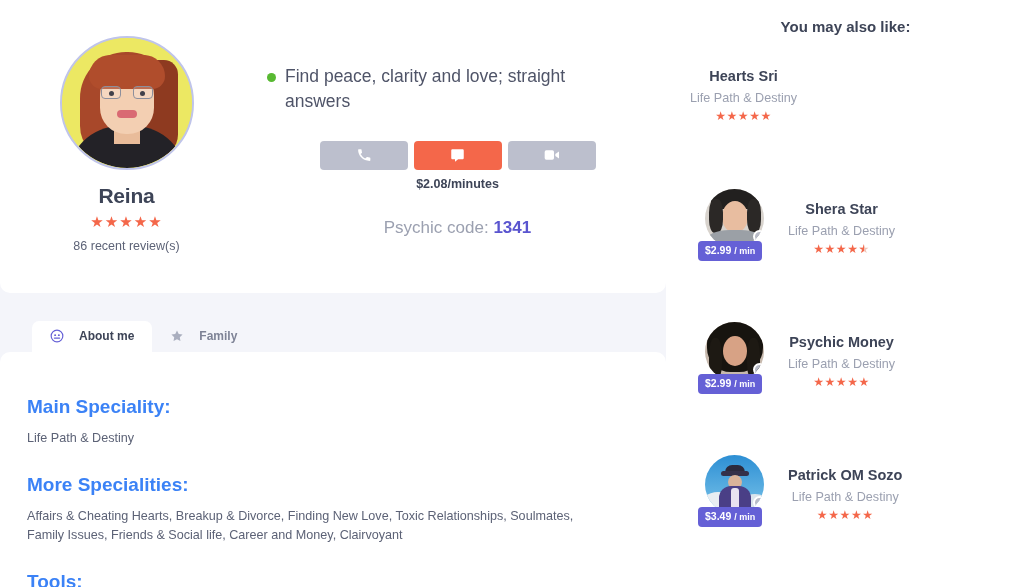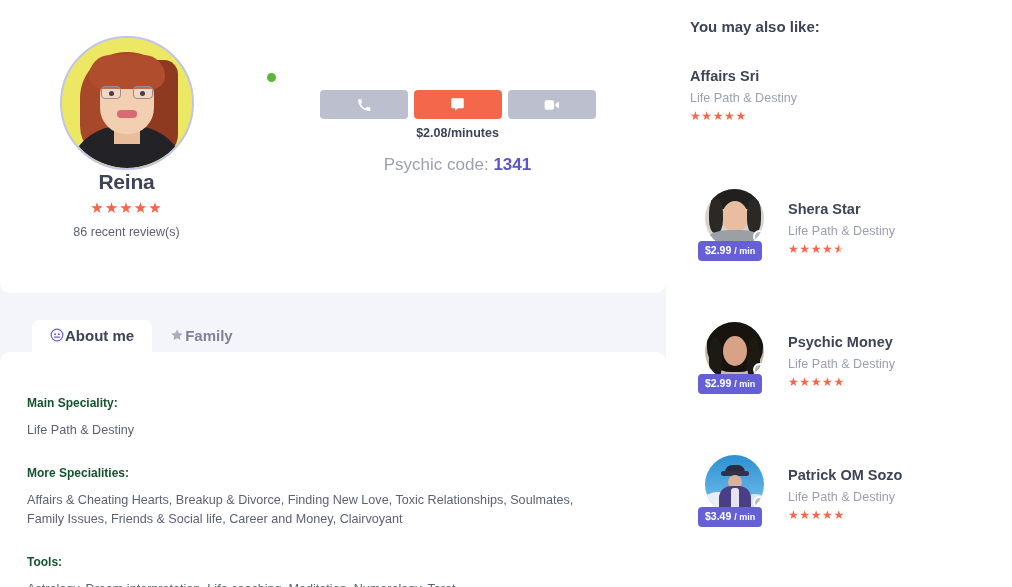--- a/index.html
+++ b/index.html
@@ -103,20 +103,21 @@
   }
   .av-neck {
     position:absolute; left:50%; top:88px; transform:translateX(-50%);
     width:26px; height:18px; background:#e9bc9a;
   }
 
   .profile-name {
     font-size: 21px;
     font-weight: bold;
     color: #3d4457;
+    margin-top: 14px;
     letter-spacing: -0.2px;
   }
   .stars {
     margin-top: 6px;
     font-size: 15px;
     letter-spacing: 1px;
     color: #f4674a;
     line-height: 1;
   }
   .stars .star { color: #f4674a; }
@@ -175,43 +176,43 @@
     text-align: center;
     padding-left: 22px;
     margin-top: 7px;
     font-size: 12.5px;
     font-weight: bold;
     color: #3d4457;
   }
   .psychic-code {
     text-align: center;
     padding-left: 22px;
-    margin-top: 15px;
+    margin-top: 27px;
     font-size: 17px;
     color: #9ba0b0;
   }
   .psychic-code b {
     color: #5a55cf;
     font-weight: bold;
   }
 
   
   .tabs-row {
     display: flex;
     padding-left: 32px;
     margin-top: 27px;
     height: 32px;
     align-items: flex-end;
   }
   .tab {
     display: flex;
-    align-items: flex-start;
-    gap: 1px;
+    align-items: center;
+    gap: 15px;
     padding: 8px 18px 9px 18px;
-    font-size: 15px;
+    font-size: 12px;
     font-weight: bold;
     color: #7e8396;
     border-radius: 7px 7px 0 0;
     cursor: pointer;
     background: transparent;
     line-height: 1;
   }
   .tab.active {
     background: #ffffff;
     color: #3d4457;
@@ -221,40 +222,41 @@
   
   .about-panel {
     background: #ffffff;
     border-radius: 10px 10px 0 0;
     margin-top: 0;
     min-height: 240px;
     padding: 44px 30px 10px 27px;
     box-sizing: border-box;
   }
   .sec-head {
-    color: #14532d;
-    font-weight: bold;
-    font-size: 12px;
+    color: #3b82f6;
+    font-weight: bold;
+    font-size: 19px;
     margin: 0 0 11px 0;
   }
   .sec-body {
     font-size: 12.6px;
     color: #5c6276;
     line-height: 1.55;
     margin: 0 0 25px 0;
     max-width: 570px;
   }
   .sec-body.last { margin-bottom: 0; }
 
   
   .right-col {
     flex: 1;
     background: #ffffff;
     padding: 18px 11px 0 24px;
     box-sizing: border-box;
+    text-align: center;
   }
   .sidebar-title {
     font-size: 15px;
     font-weight: bold;
     color: #3d4457;
     margin: 0 0 21px 0;
   }
   .rec-item {
     display: flex;
     align-items: flex-start;
@@ -376,20 +378,21 @@
         <div class="stars">
           <span class="star">★</span><span class="star">★</span><span class="star">★</span><span class="star">★</span><span class="star">★</span>
         </div>
 
         <div class="review-count">86 recent review(s)</div>
       </div>
 
       <div class="profile-right">
         <div class="tagline">
           <span class="online-dot"></span>
+          <span>Find peace, clarity and love; straight answers</span>
         </div>
 
         <div class="action-row">
           <button class="act-btn">
             <span>
               <svg width="14" height="14" viewBox="0 0 24 24" fill="#ffffff" aria-hidden="true">
                 <path d="M6.6 10.8c1.6 3.2 4.2 5.8 7.4 7.4l2.5-2.5c.3-.3.8-.4 1.2-.3 1.3.4 2.7.7 4.1.7.6 0 1.1.5 1.1 1.1V21c0 .6-.5 1.1-1.1 1.1C10.3 22.1 1.9 13.7 1.9 3.1 1.9 2.5 2.4 2 3 2h3.8c.6 0 1.1.5 1.1 1.1 0 1.4.2 2.8.7 4.1.1.4 0 .9-.3 1.2l-2.7 2.4z"></path>
               </svg>
             </span>
           </button>
@@ -451,21 +454,21 @@
       <p class="sec-head">Tools:</p>
       <p class="sec-body last">Astrology, Dream interpretation, Life coaching, Meditation, Numerology, Tarot</p>
     </div>
   </div>
 
   <div class="right-col">
     <div class="sidebar-title">You may also like:</div>
 
     <div class="rec-item">
       <div class="rec-info">
-        <p class="rec-name">Affairs Sri</p>
+        <p class="rec-name">Hearts Sri</p>
         <p class="rec-spec">Life Path &amp; Destiny</p>
         <div class="rec-stars">★★★★★</div>
       </div>
     </div>
 
     <div class="rec-item">
       <div class="rec-avatar-col">
         <div class="rec-avatar">
           <div class="ph">
             <div class="sky" style="background:#d8d3cd"></div>

